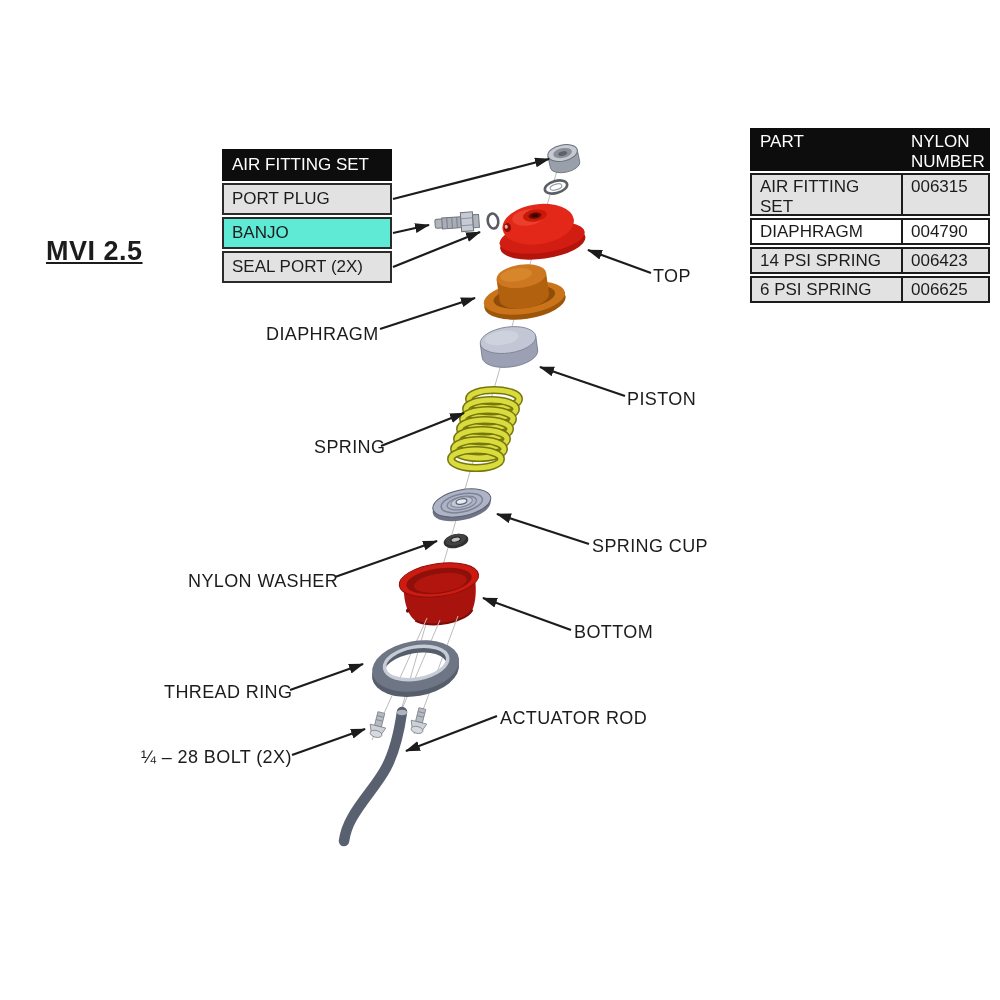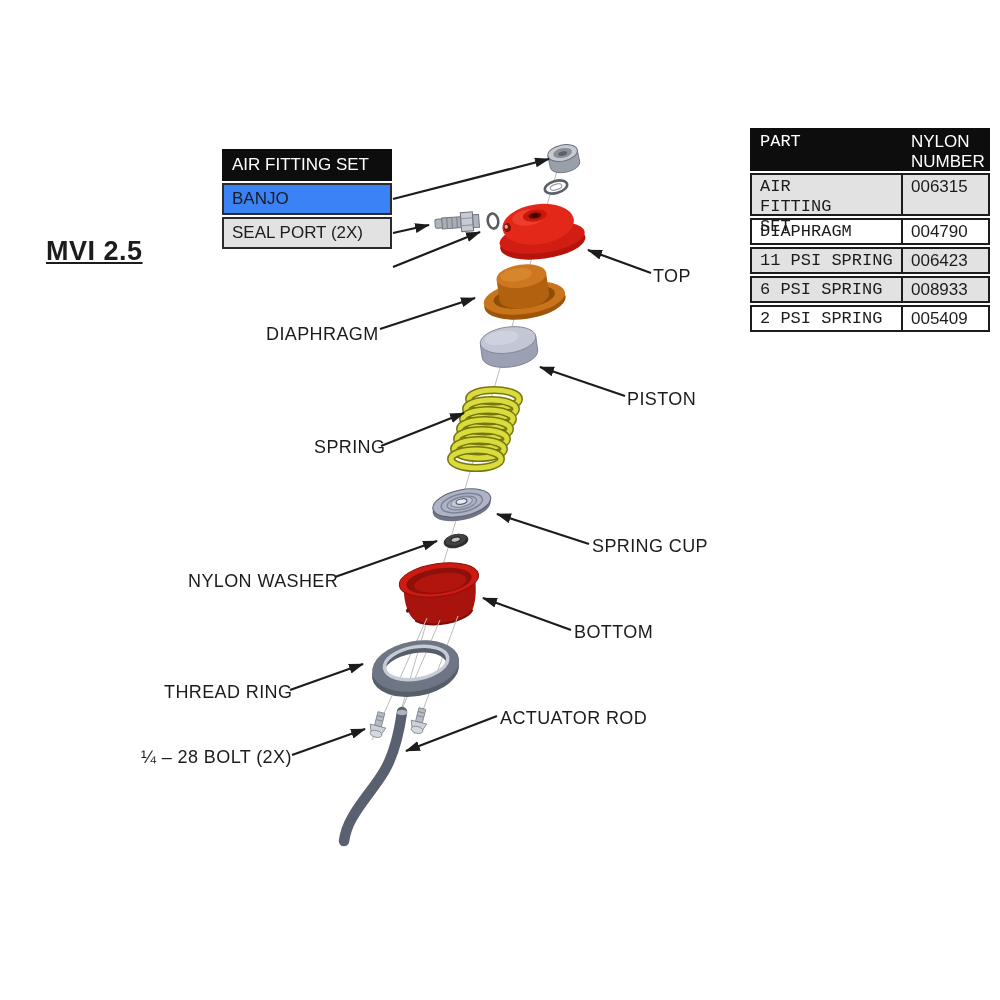--- a/index.html
+++ b/index.html
@@ -10,78 +10,75 @@
   }
   *{box-sizing:border-box;margin:0;padding:0;}
   html,body{background:#fff;}
   .canvas{position:relative;width:1000px;height:1000px;background:#ffffff;overflow:hidden;
           font-family:"Liberation Sans","DejaVu Sans",sans-serif;color:var(--text);}
   .title{position:absolute;left:46px;top:236px;font-size:27px;font-weight:bold;
          text-decoration:underline;letter-spacing:0.5px;color:var(--text);}
   
   .fitbox{position:absolute;left:222px;top:149px;width:170px;}
   .fitbox .row{border:2px solid #2b2b2b;height:32px;line-height:28px;font-size:17px;
-               padding:0 8px;margin-bottom:2px;background:#3b82f6;white-space:nowrap;}
+               padding:0 8px;margin-bottom:2px;background:#5eead4;white-space:nowrap;}
   .fitbox .row.head{background:var(--table_header_bg);color:#fff;border-color:#0d0d0d;}
   .fitbox .row.alt{background:var(--row_alt_bg);}
   
   .ptable{position:absolute;left:750px;top:128px;width:240px;font-size:17px;}
   .prow{display:flex;border:2px solid #1c1c1c;margin-bottom:2px;background:#fff;}
   .prow.head{background:var(--table_header_bg);color:#fff;border-color:#0d0d0d;}
   .prow.alt{background:var(--row_alt_bg);}
   .pcell{padding:2px 4px 2px 8px;line-height:20px;}
-  .pcell.part{width:151px;border-right:2px solid #1c1c1c;font-family:Liberation Mono, monospace;}
+  .pcell.part{width:151px;border-right:2px solid #1c1c1c;}
   .prow.head .pcell.part{border-right-color:#0d0d0d;}
   .pcell.num{width:81px;}
   .h2{height:43px;} .h1{height:27px;}
   .wrapnarrow{display:block;width:100px;}
   svg{position:absolute;left:0;top:0;}
   .lead{stroke:#1c1c1c;stroke-width:2.2;fill:none;}
   .axis{stroke:#bcbcbc;stroke-width:1;fill:none;}
   .lbl{font-family:"Liberation Sans","DejaVu Sans",sans-serif;font-size:18px;fill:var(--text);letter-spacing:0.4px;}
 </style>
 </head>
 <body>
 
 <div class="canvas">
 
   <div class="title">MVI 2.5</div>
 
   <div class="fitbox">
     <div class="row head">AIR FITTING SET</div>
+    <div class="row alt">PORT PLUG</div>
     <div class="row">BANJO</div>
     <div class="row alt">SEAL PORT (2X)</div>
   </div>
 
   <div class="ptable">
     <div class="prow head h2">
       <div class="pcell part">PART</div>
       <div class="pcell num">NYLON NUMBER</div>
     </div>
     <div class="prow alt h2">
       <div class="pcell part">
           <span class="wrapnarrow">AIR FITTING SET</span>
         </div>
       <div class="pcell num">006315</div>
     </div>
     <div class="prow h1">
       <div class="pcell part">DIAPHRAGM</div>
       <div class="pcell num">004790</div>
     </div>
     <div class="prow alt h1">
-      <div class="pcell part">11 PSI SPRING</div>
+      <div class="pcell part">14 PSI SPRING</div>
       <div class="pcell num">006423</div>
     </div>
     <div class="prow alt h1">
       <div class="pcell part">6 PSI SPRING</div>
-      <div class="pcell num">008933</div>
-    </div>
-    <div class="prow h1">
-      <div class="pcell part">2 PSI SPRING</div>
-      <div class="pcell num">005409</div>
+      <div class="pcell num">006625</div>
     </div>
   </div>
 
   <svg width="1000" height="1000" viewBox="0 0 1000 1000">
     <defs>
       <marker id="arr" markerWidth="16" markerHeight="12" refX="14" refY="5" orient="auto" markerUnits="userSpaceOnUse">
         <path d="M0,0 L15,5 L0,10 Z" fill="#1c1c1c"></path>
       </marker>
     </defs>
 

